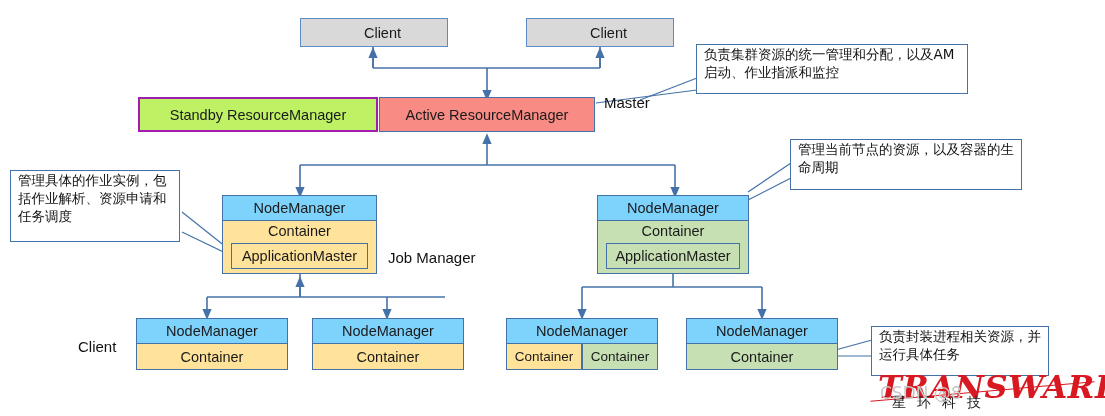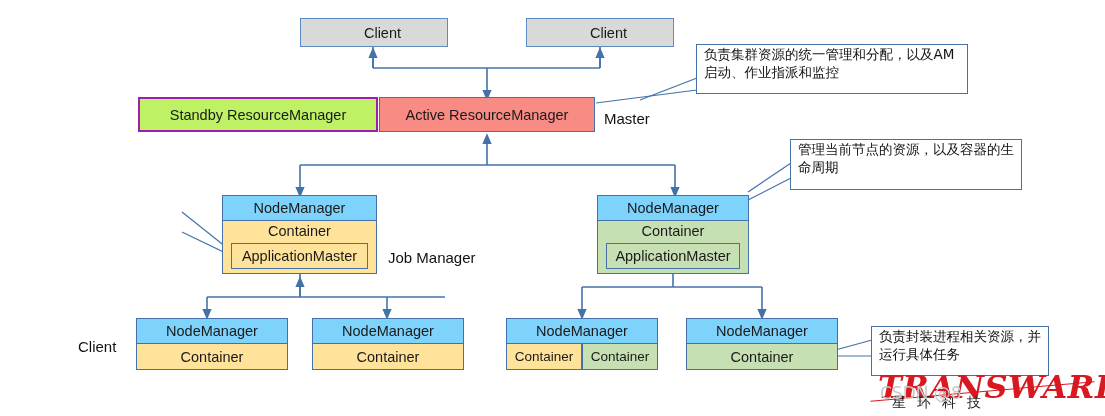--- a/index.html
+++ b/index.html
@@ -110,21 +110,21 @@
   <div class="node client" style="left:526px;top:18px;width:148px;height:29px;">
     <span>Client</span>
   </div>
 
   <div class="node standby" style="left:90px;top:97px;width:240px;height:35px;">
     <span>Standby ResourceManager</span>
   </div>
   <div class="node active" style="left:379px;top:97px;width:216px;height:35px;">
     <span>Active ResourceManager</span>
   </div>
-  <div class="plain-label" style="left:604px;top:110px;">Master</div>
+  <div class="plain-label" style="left:604px;top:94px;">Master</div>
 
   <div class="group" style="left:222px;top:195px;width:155px;height:79px;">
     <div class="node nm-head" style="left:0;top:0;width:155px;height:26px;">
       <span>NodeManager</span>
     </div>
     <div class="node ctr-yellow" style="left:0;top:25px;width:155px;height:54px;align-items:flex-start;">
       <span style="margin-top:2px;">Container</span>
     </div>
     <div class="node am-box" style="left:9px;top:48px;width:137px;height:26px;">
       <span>ApplicationMaster</span>
@@ -182,20 +182,23 @@
     </div>
     <div class="node ctr-green" style="left:0;top:25px;width:152px;height:27px;">
       <span>Container</span>
     </div>
   </div>
 
   <div class="callout" style="left:696px;top:44px;width:272px;height:50px;">
     <span>负责集群资源的统一管理和分配，以及AM启动、作业指派和监控</span>
   </div>
 
+  <div class="callout" style="left:10px;top:170px;width:170px;height:72px;">
+    <span>管理具体的作业实例，包括作业解析、资源申请和任务调度</span>
+  </div>
 
   <div class="callout" style="left:790px;top:139px;width:232px;height:51px;">
     <span>管理当前节点的资源，以及容器的生命周期</span>
   </div>
 
   <div class="callout" style="left:871px;top:326px;width:178px;height:50px;">
     <span>负责封装进程相关资源，并运行具体任务</span>
   </div>
 
   <div class="logo">

